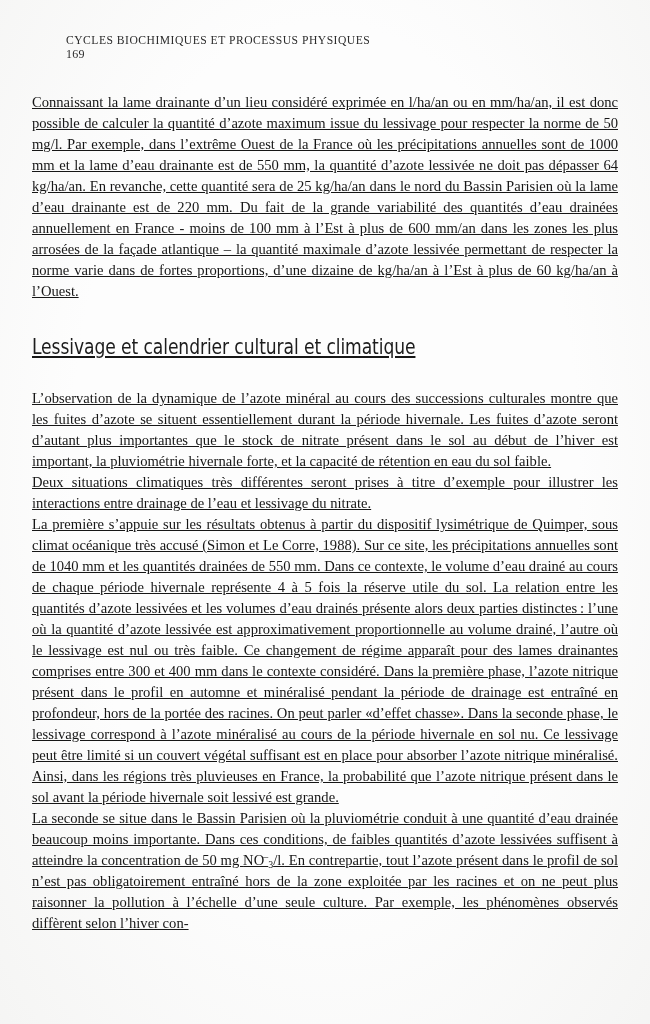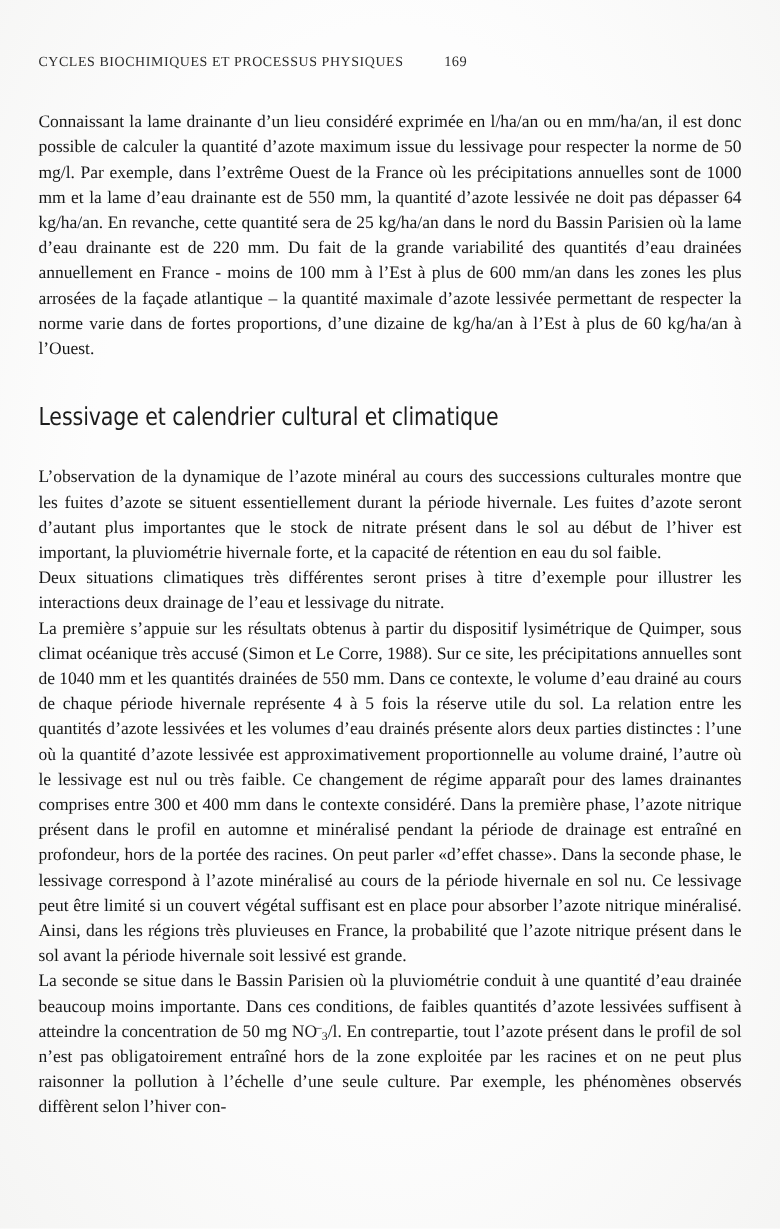--- a/index.html
+++ b/index.html
@@ -29,44 +29,46 @@
       radial-gradient(ellipse at 50% 45%, rgba(255,255,255,0) 55%, rgba(238,238,236,0.55) 100%);
     pointer-events: none;
   }
   .running-head {
     position: absolute;
     left: 32px;
     right: 32px;
     top: 44px;
     height: 18px;
     display: flex;
-    justify-content: flex-start;
+    justify-content: flex-end;
     align-items: baseline;
     font-size: 11.6px;
     letter-spacing: 0.45px;
     color: #2b2b2b;
     white-space: nowrap;
+    flex-direction: column;
   }
   .running-head .rh-title {
     font-variant: small-caps;
     text-transform: uppercase;
     font-size: 11.6px;
     letter-spacing: 0.5px;
   }
   .running-head .rh-folio {
     margin-left: 34px;
     font-size: 12px;
     letter-spacing: 0.3px;
   }
 
   .textblock {
     position: absolute;
     left: 32px;
     top: 92px;
     width: 586px;
+    text-decoration: underline;
   }
 
   p.body {
     margin: 0;
     font-size: 14.6px;
     line-height: 21px;
     text-align: justify;
     text-justify: inter-word;
     color: #161616;
     hyphens: manual;
@@ -121,20 +123,20 @@
     <p class="body">Connaissant la lame drainante d’un lieu considéré exprimée en l/ha/an ou en mm/ha/an, il est donc possible de calculer la quantité d’azote maximum issue du lessivage pour respecter la norme de 50 mg/l. Par exemple, dans l’extrême Ouest de la France où les précipitations annuelles sont de 1000 mm et la lame d’eau drainante est de 550 mm, la quantité d’azote lessivée ne doit pas dépasser 64 kg/ha/an. En revanche, cette quantité sera de 25 kg/ha/an dans le nord du Bassin Parisien où la lame d’eau drainante est de 220 mm. Du fait de la grande variabilité des quantités d’eau drainées annuellement en France - moins de 100 mm à l’Est à plus de 600 mm/an dans les zones les plus arrosées de la façade atlantique – la quantité maximale d’azote lessivée permettant de respecter la norme varie dans de fortes proportions, d’une dizaine de kg/ha/an à l’Est à plus de 60 kg/ha/an à l’Ouest.</p>
 
     <div class="gap-before-head"></div>
 
     <h2 class="section-head">Lessivage et calendrier cultural et climatique</h2>
 
     <div class="gap-after-head"></div>
 
     <p class="body">L’observation de la dynamique de l’azote minéral au cours des successions culturales montre que les fuites d’azote se situent essentiellement durant la période hivernale. Les fuites d’azote seront d’autant plus importantes que le stock de nitrate présent dans le sol au début de l’hiver est important, la pluviométrie hivernale forte, et la capacité de rétention en eau du sol faible.</p>
 
-    <p class="body">Deux situations climatiques très différentes seront prises à titre d’exemple pour illustrer les interactions deux drainage de l’eau et lessivage du nitrate.</p>
+    <p class="body">Deux situations climatiques très différentes seront prises à titre d’exemple pour illustrer les interactions entre drainage de l’eau et lessivage du nitrate.</p>
 
     <p class="body">La première s’appuie sur les résultats obtenus à partir du dispositif lysimétrique de Quimper, sous climat océanique très accusé (Simon et Le Corre, 1988). Sur ce site, les précipitations annuelles sont de 1040 mm et les quantités drainées de 550 mm. Dans ce contexte, le volume d’eau drainé au cours de chaque période hivernale représente 4 à 5 fois la réserve utile du sol. La relation entre les quantités d’azote lessivées et les volumes d’eau drainés présente alors deux parties distinctes : l’une où la quantité d’azote lessivée est approximativement proportionnelle au volume drainé, l’autre où le lessivage est nul ou très faible. Ce changement de régime apparaît pour des lames drainantes comprises entre 300 et 400 mm dans le contexte considéré. Dans la première phase, l’azote nitrique présent dans le profil en automne et minéralisé pendant la période de drainage est entraîné en profondeur, hors de la portée des racines. On peut parler «d’effet chasse». Dans la seconde phase, le lessivage correspond à l’azote minéralisé au cours de la période hivernale en sol nu. Ce lessivage peut être limité si un couvert végétal suffisant est en place pour absorber l’azote nitrique minéralisé. Ainsi, dans les régions très pluvieuses en France, la probabilité que l’azote nitrique présent dans le sol avant la période hivernale soit lessivé est grande.</p>
 
     <p class="body"><span>La seconde se situe dans le Bassin Parisien où la pluviométrie conduit à une quantité d’eau drainée beaucoup moins importante. Dans ces conditions, de faibles quantités d’azote lessivées suffisent à atteindre la concentration de 50 mg </span><span class="chem"><span>NO</span><sup>–</sup><sub>3</sub><span>/l.</span></span><span> En contrepartie, tout l’azote présent dans le profil de sol n’est pas obligatoirement entraîné hors de la zone exploitée par les racines et on ne peut plus raisonner la pollution à l’échelle d’une seule culture. Par exemple, les phénomènes observés diffèrent selon l’hiver con-</span></p>
 
   </div>
 </div>
 
 </body></html>

